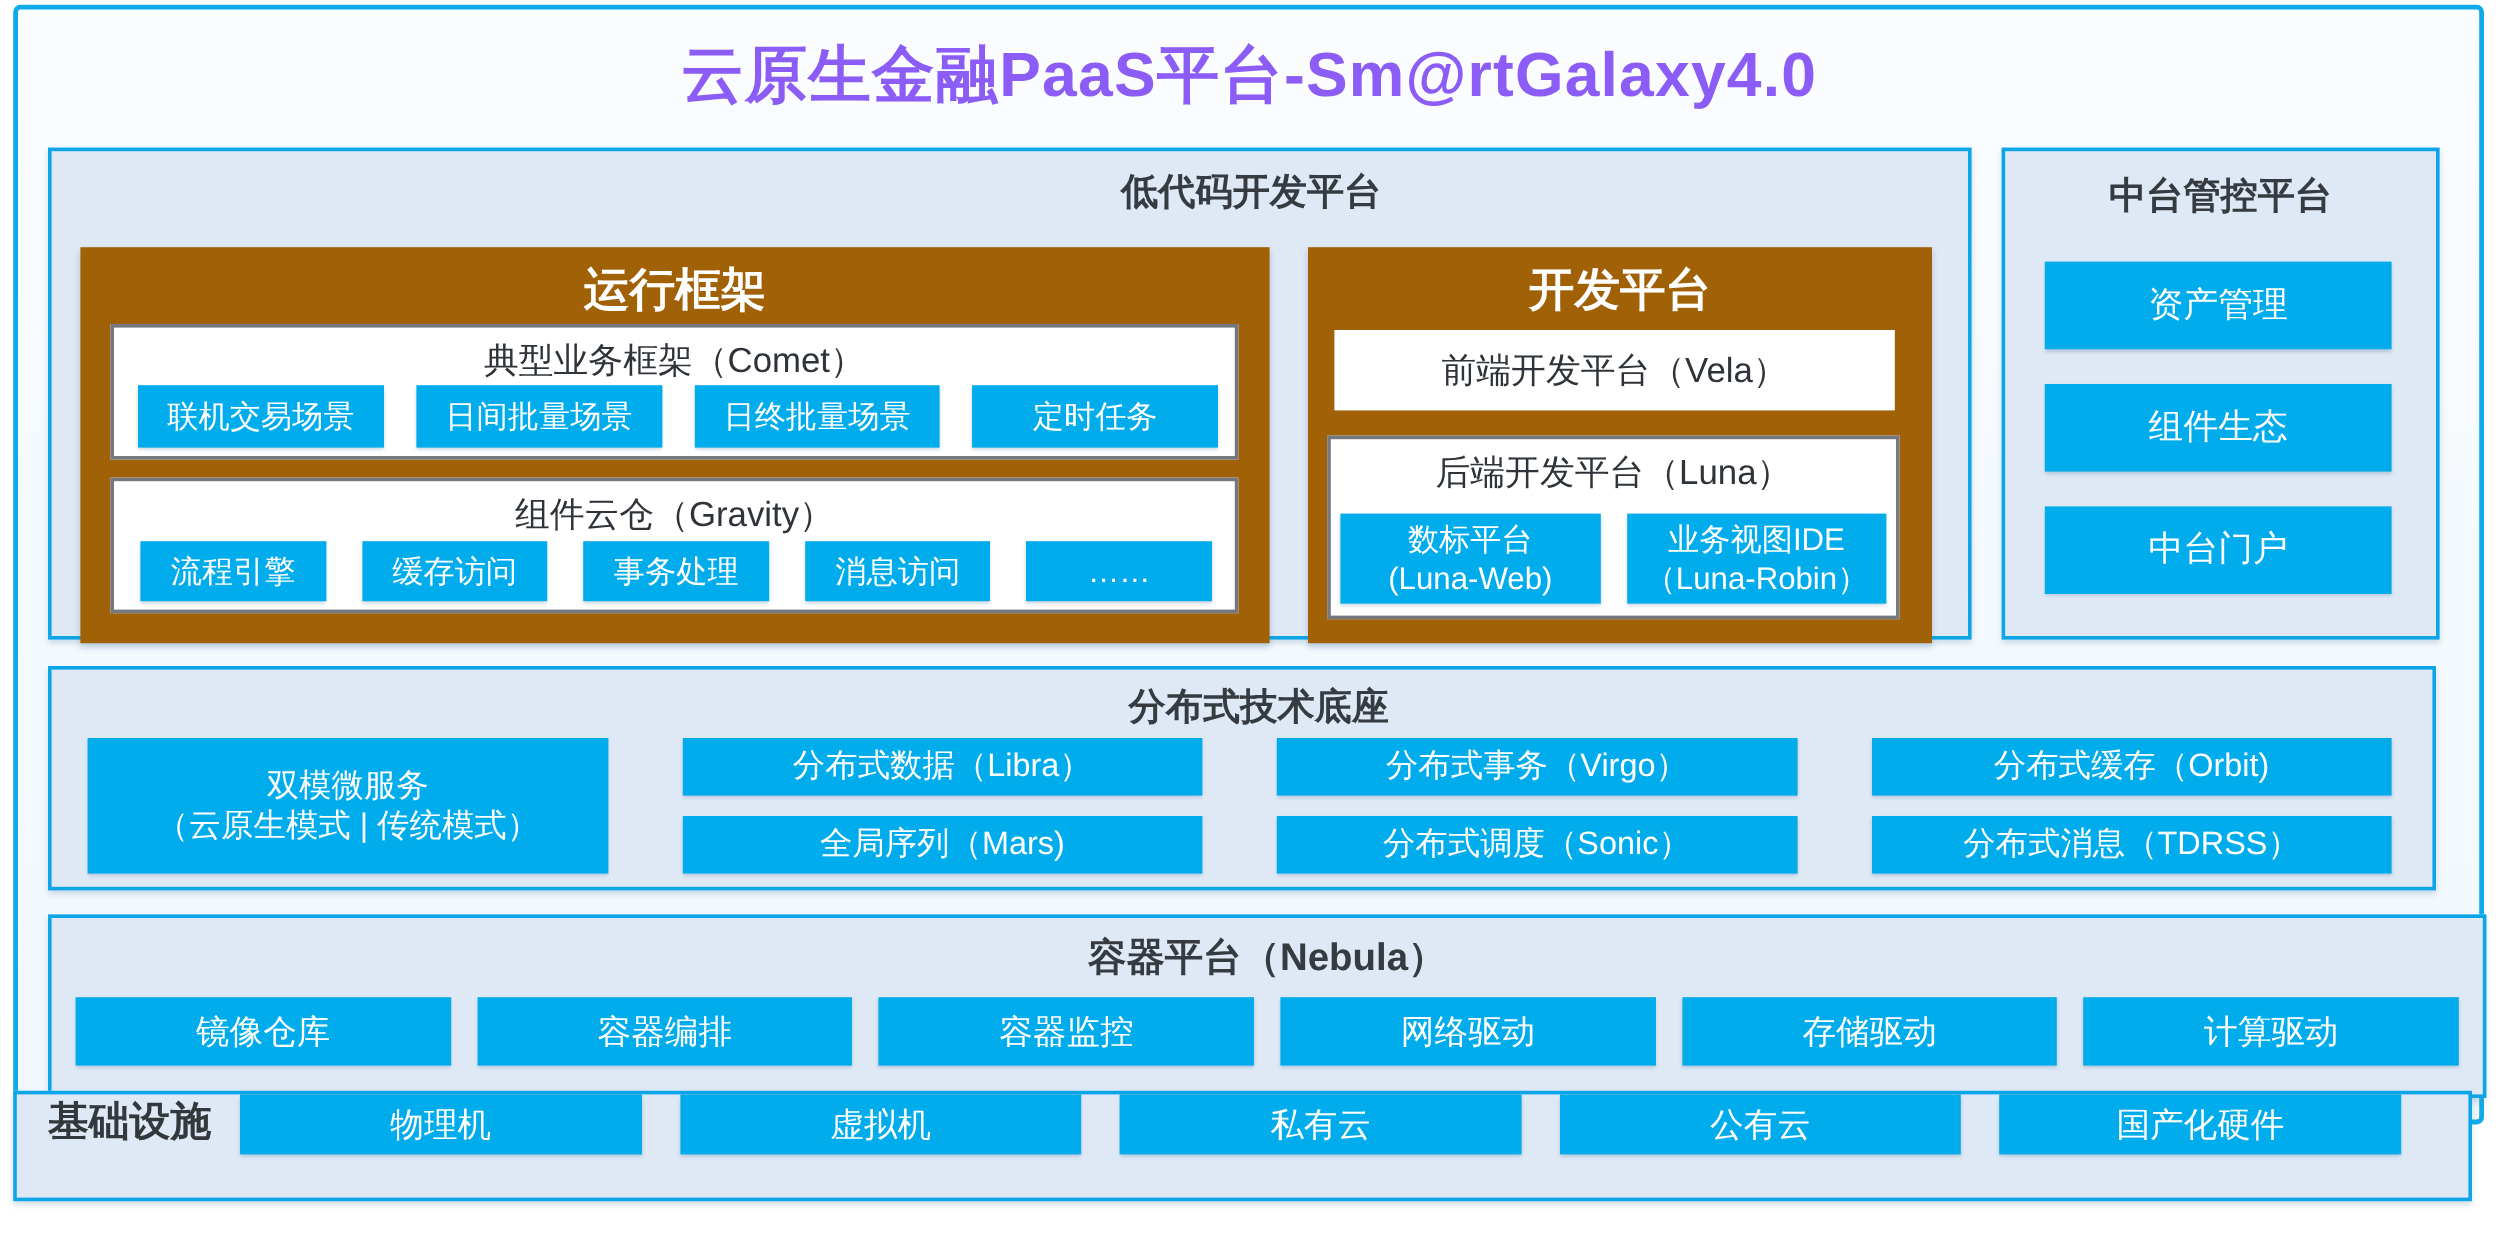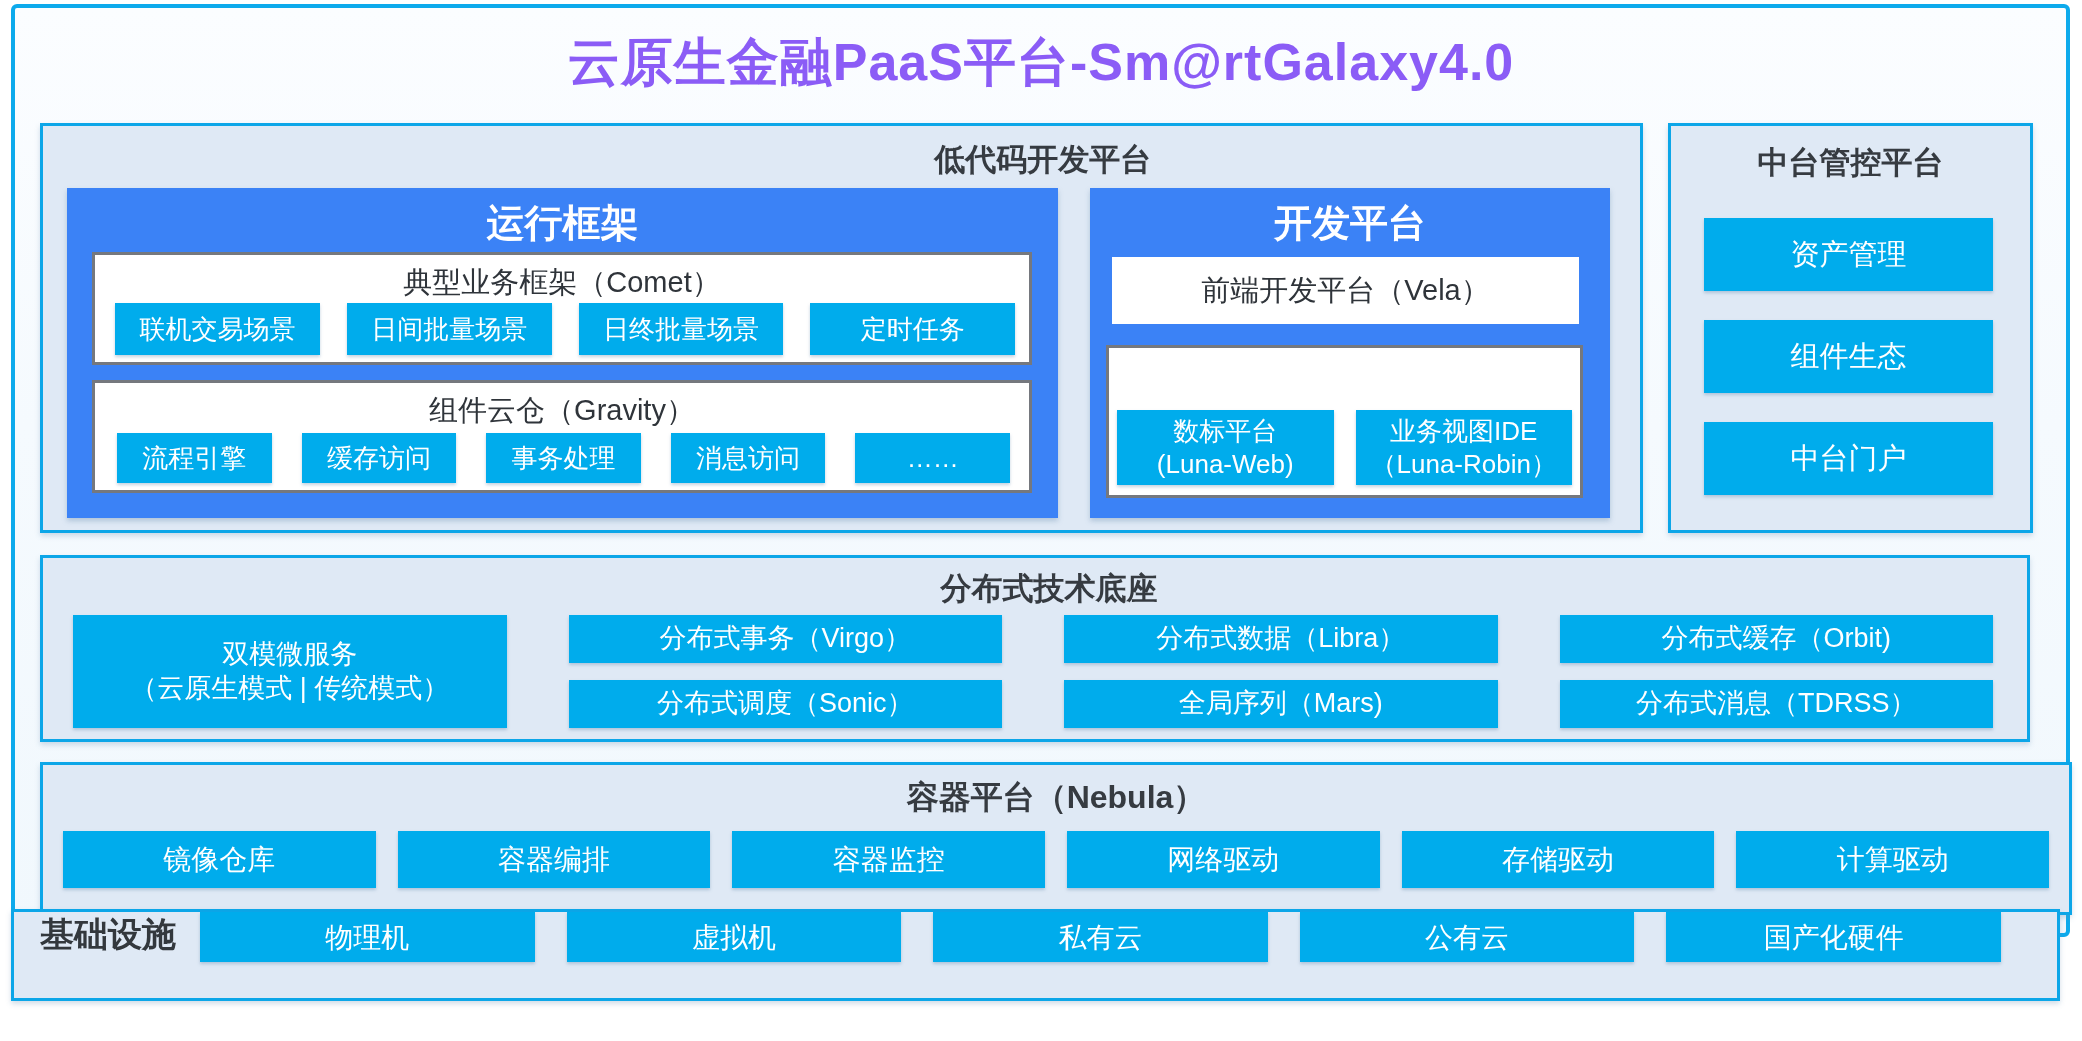--- a/index.html
+++ b/index.html
@@ -30,21 +30,21 @@
   .panel-lowcode .panel-title{position:absolute;top:13px;left:62.6%;transform:translateX(-50%);}
   .panel-mid{left:1668px;top:123px;width:359px;height:404px;}
   .panel-mid .panel-title{position:absolute;top:16px;left:0;right:0;text-align:center;}
   .panel-dist{left:40px;top:555px;width:1984px;height:181px;}
   .panel-dist .panel-title{position:absolute;top:10px;left:0;right:0;text-align:center;margin-left:28px;}
   .panel-container{left:40px;top:762px;width:1984px;height:147px;padding-left:42px;}
   .panel-container .panel-title{position:absolute;top:11px;left:0;right:0;text-align:center;font-size:32px;}
   .panel-infra{left:11px;top:909px;width:2043px;height:86px;display:flex;}
   
   .bluebox{
-    position:absolute;background:#3b82f6;box-shadow:0 3px 5px rgba(90,130,165,0.35);
+    position:absolute;background:#a16207;box-shadow:0 3px 5px rgba(90,130,165,0.35);margin-top:18px;
   }
   .bluebox-title{
     text-align:center;margin-top:10px;font-size:38px;font-weight:bold;color:#ffffff;
   }
   .box-runtime{left:24px;top:62px;width:991px;height:330px;}
   .box-dev{left:1047px;top:62px;width:520px;height:330px;}
   
   .whitebox{
     position:absolute;background:#ffffff;border:3px solid #75787E;
   }
@@ -125,20 +125,21 @@
     </div>
 
     <div class="bluebox box-dev">
       <div class="bluebox-title">开发平台</div>
 
       <div class="whitebox box-vela" style="border:none;">
         <div class="wb-title">前端开发平台（Vela）</div>
       </div>
 
       <div class="whitebox box-luna">
+        <div class="wb-title">后端开发平台（Luna）</div>
         <div class="row luna-row">
             <div class="chip">数标平台
 (Luna-Web)</div>
             <div class="chip">业务视图IDE
 （Luna-Robin）</div>
           </div>
       </div>
     </div>
   </div>
 
@@ -152,26 +153,26 @@
   </div>
 
   <div class="panel panel-dist">
     <div class="panel-title">分布式技术底座</div>
     <div class="dist-grid">
       <div class="dist-featured">
         <div class="chip">双模微服务
 （云原生模式 | 传统模式）</div>
       </div>
       <div class="dist-col">
+          <div class="chip">分布式数据（Libra）</div>
+          <div class="chip">全局序列（Mars)</div>
+        </div>
+      <div class="dist-col">
           <div class="chip">分布式事务（Virgo）</div>
           <div class="chip">分布式调度（Sonic）</div>
-        </div>
-      <div class="dist-col">
-          <div class="chip">分布式数据（Libra）</div>
-          <div class="chip">全局序列（Mars)</div>
         </div>
       <div class="dist-col">
           <div class="chip">分布式缓存（Orbit)</div>
           <div class="chip">分布式消息（TDRSS）</div>
         </div>
     </div>
   </div>
 
   <div class="panel panel-container">
     <div class="panel-title">容器平台（Nebula）</div>

